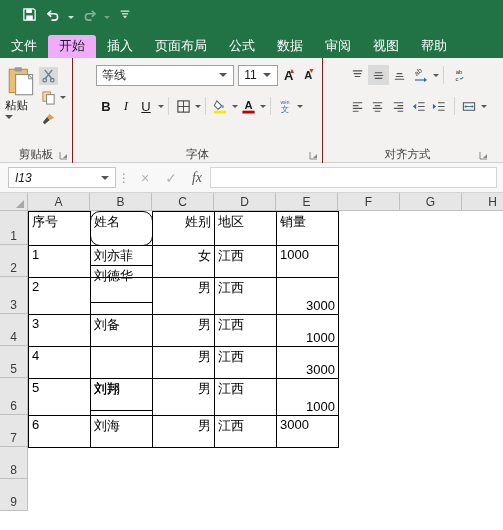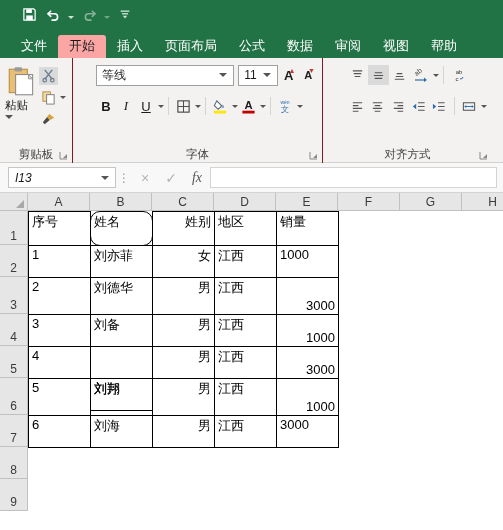--- a/index.html
+++ b/index.html
@@ -30,28 +30,28 @@
   .qat-caret i {
     display:block; width:0; height:0;
     border-left:3px solid transparent; border-right:3px solid transparent;
     border-top:3px solid #cfe3d6;
   }
   .qat-dim { opacity: .45; }
 
   
   .tabs {
     height: 30px; background: #217346;
-    display: flex; align-items: flex-end; padding-left: 10px;
+    display: flex; align-items: flex-end; 
   }
   .tab {
     font-size: 13px; color: #ffffff; padding: 4px 11px 6px 11px;
     line-height: 1; cursor: default; white-space: nowrap;
   }
   .tab.active {
-    background: #fca5a5; color: #1b1b1b;
+    background: #f0abfc; color: #1b1b1b;
     border-top-left-radius: 3px; border-top-right-radius: 3px;
   }
 
   
   .ribbon {
     height: 105px; background: #f3f2f1;
     border-bottom: 1px solid #d2d0ce;
     display: flex; position: relative;
   }
   .grp { position: relative; height: 105px; padding: 4px 5px 0 5px; }
@@ -490,21 +490,21 @@
       <div class="cell bordered a-left v-top" style="left: 90px; top: 18px; width: 63px; height: 35px; border-radius: 10px;">姓名</div>
       <div class="cell bordered a-left v-top" style="left: 214px; top: 18px; width: 63px; height: 35px;">地区</div>
       <div class="cell bordered a-right v-top" style="left: 152px; top: 18px; width: 63px; height: 35px;">姓别</div>
       <div class="cell bordered a-left v-top" style="left: 276px; top: 18px; width: 63px; height: 35px;">销量</div>
       <div class="cell bordered a-left v-top" style="left: 28px; top: 52px; width: 63px; height: 33px;">1</div>
       <div class="cell bordered a-left v-top" style="left: 90px; top: 52px; width: 63px; height: 33px;">刘亦菲</div>
       <div class="cell bordered a-right v-top" style="left: 152px; top: 52px; width: 63px; height: 33px;">女</div>
       <div class="cell bordered a-left v-top" style="left: 214px; top: 52px; width: 63px; height: 33px;">江西</div>
       <div class="cell bordered a-left v-top" style="left: 276px; top: 52px; width: 63px; height: 33px;">1000</div>
       <div class="cell bordered a-left v-top" style="left: 28px; top: 84px; width: 63px; height: 38px;">2</div>
-      <div class="cell bordered a-left v-top" style="left: 90px; top: 84px; width: 63px; height: 38px;">刘德华</div>
+      <div class="cell bordered a-left v-top" style="left: 90px; top: 72px; width: 63px; height: 38px;">刘德华</div>
       <div class="cell bordered a-right v-top" style="left: 152px; top: 84px; width: 63px; height: 38px;">男</div>
       <div class="cell bordered a-left v-top" style="left: 214px; top: 84px; width: 63px; height: 38px;">江西</div>
       <div class="cell bordered a-right v-bottom" style="left: 276px; top: 84px; width: 63px; height: 38px;">3000</div>
       <div class="cell bordered a-left v-top" style="left: 28px; top: 121px; width: 63px; height: 33px;">3</div>
       <div class="cell bordered a-left v-top" style="left: 90px; top: 121px; width: 63px; height: 33px;">刘备</div>
       <div class="cell bordered a-right v-top" style="left: 152px; top: 121px; width: 63px; height: 33px;">男</div>
       <div class="cell bordered a-left v-top" style="left: 214px; top: 121px; width: 63px; height: 33px;">江西</div>
       <div class="cell bordered a-right v-bottom" style="left: 276px; top: 121px; width: 63px; height: 33px;">1000</div>
       <div class="cell bordered a-left v-top" style="left: 28px; top: 153px; width: 63px; height: 33px;">4</div>
       <div class="cell bordered a-left v-top" style="left: 90px; top: 153px; width: 63px; height: 33px; margin-top: 32px;">刘翔</div>

